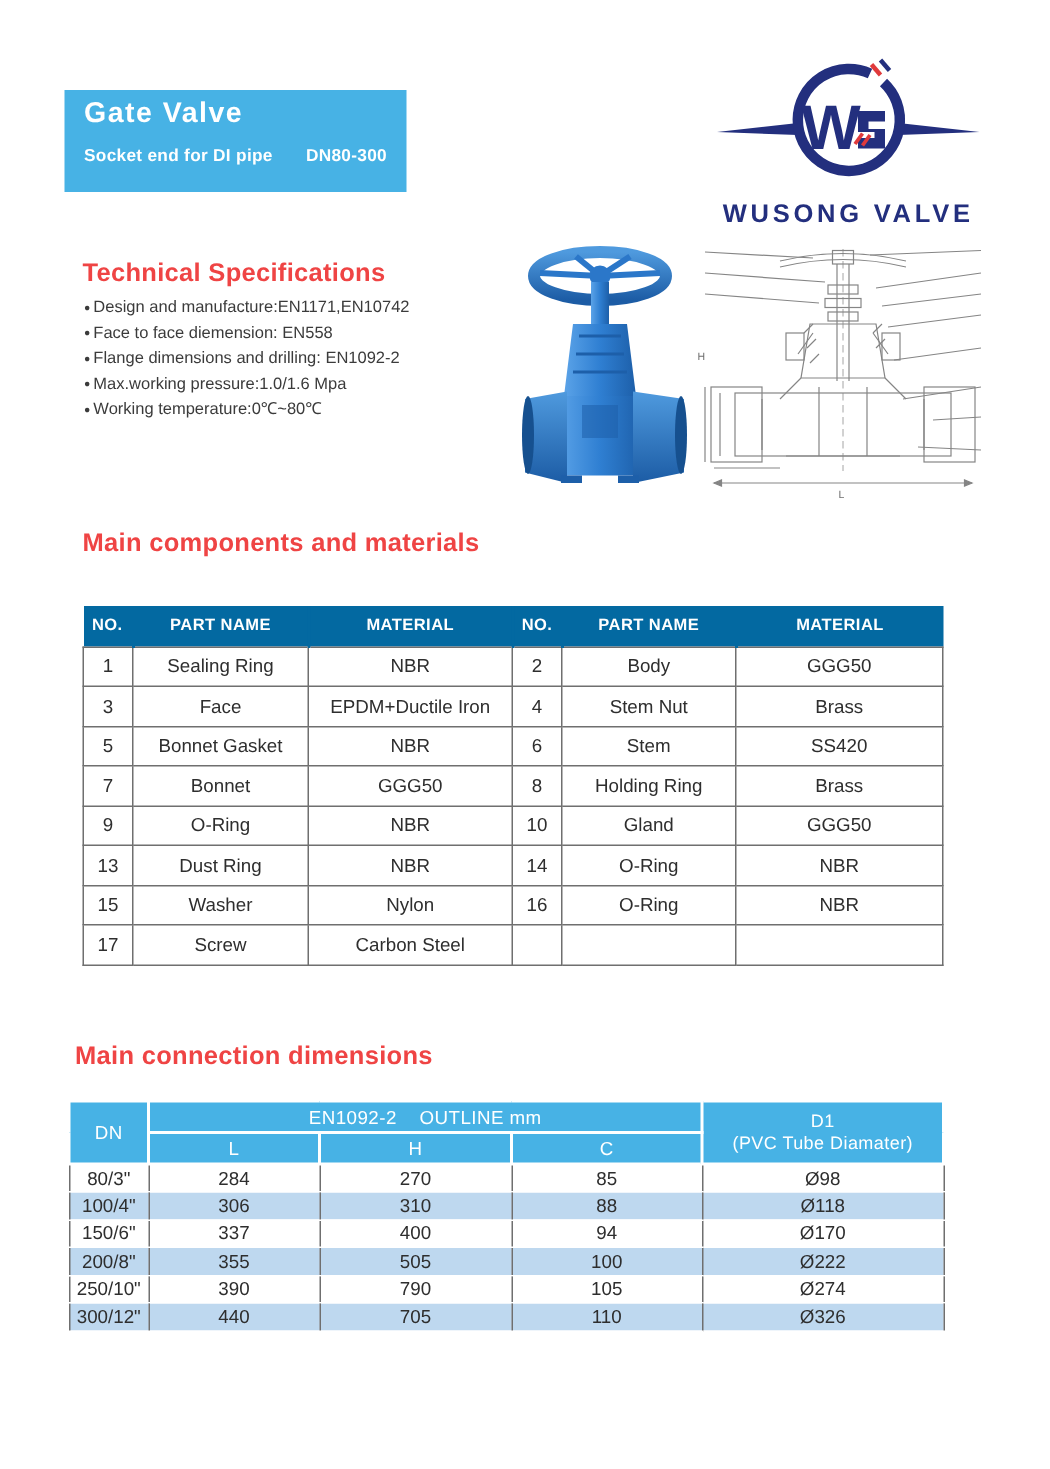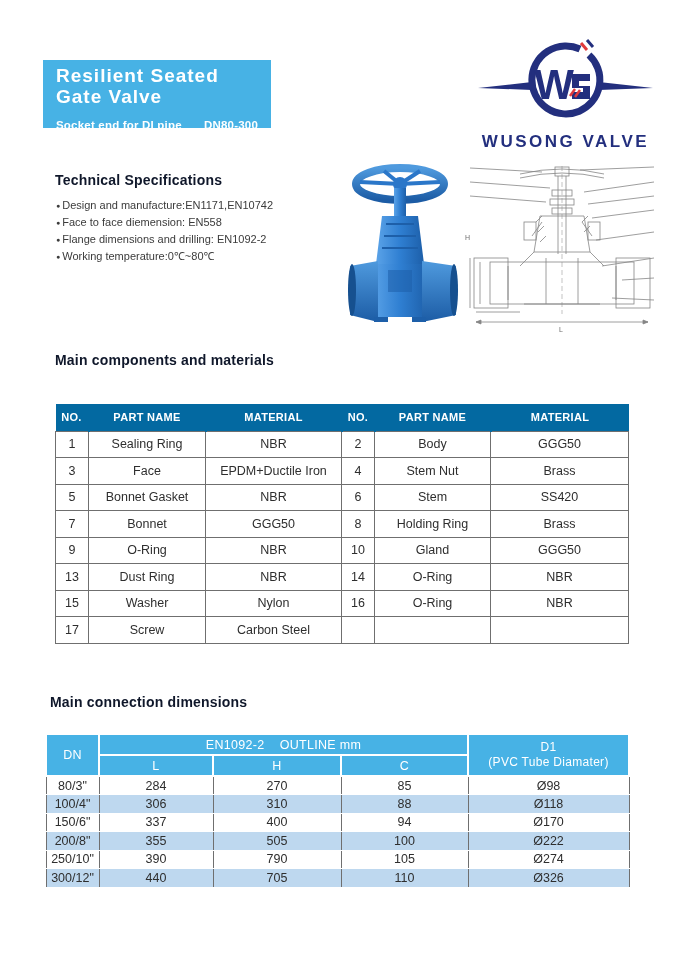--- a/index.html
+++ b/index.html
@@ -13,21 +13,21 @@
     position:absolute; left:43px; top:60px; width:228px; height:68px;
     background:#47b2e5; color:#fff; padding:5px 13px 6px 13px;
   }
   .banner .t { font-size:19px; font-weight:bold; line-height:21px; letter-spacing:1px; }
   .banner .sub { display:flex; justify-content:space-between; margin-top:12px;
     font-size:11.5px; font-weight:bold; letter-spacing:.2px; }
   
   .logo { position:absolute; left:468px; top:33px; width:195px; height:118px; text-align:center; }
   .logo .company { margin-top:0px; font-size:17px; font-weight:bold; color:#232f7e; letter-spacing:2.5px; }
   
-  .sec-h { position:absolute; color:#0f172a; font-size:14px; font-weight:bold; letter-spacing:.2px; }
+  .sec-h { position:absolute; color:#ef4444; font-size:17px; font-weight:bold; letter-spacing:.2px; }
   #specs-title { left:55px; top:172px; }
   #components-title { left:55px; top:352px; }
   #dimensions-title { left:50px; top:694px; }
   
   .specs { position:absolute; left:56px; top:197px; width:272px; }
   .specs .item { font-size:11px; color:#3b3b3b; line-height:16.5px; white-space:nowrap; }
   .specs .item::before { content:"●"; font-size:7px; vertical-align:1.5px; margin-right:2px; color:#3b3b3b; }
   
   .photo { position:absolute; left:332px; top:162px; }
   .drawing { position:absolute; left:462px; top:162px; }
@@ -57,21 +57,20 @@
   }
   .dim-table tbody tr:first-child td { border-top:1px solid #6f6f6f; }
   .dim-table tbody tr:nth-child(even) td { background:#bed8ef; }
 </style>
 </head>
 <body>
 
 <div class="page">
 
   <div class="banner">
-    <div class="t">Resilient Seated</div>
     <div class="t">Gate Valve</div>
     <div class="sub">
       <span>Socket end for DI pipe</span>
       <span>DN80-300</span>
     </div>
   </div>
 
   <div class="logo">
     <svg width="195" height="95" viewBox="0 0 195 95">
 
@@ -90,20 +89,21 @@
       <line x1="107" y1="64" x2="112" y2="57" stroke="#e03a3c" stroke-width="2.5"></line>
     </svg>
     <div class="company">WUSONG VALVE</div>
   </div>
 
   <div class="sec-h" id="specs-title">Technical Specifications</div>
   <div class="specs">
     <div class="item">Design and manufacture:EN1171,EN10742</div>
     <div class="item">Face to face diemension: EN558</div>
     <div class="item">Flange dimensions and drilling: EN1092-2</div>
+    <div class="item">Max.working pressure:1.0/1.6 Mpa</div>
     <div class="item">Working temperature:0℃~80℃</div>
   </div>
 
   <svg class="photo" width="142" height="170" viewBox="0 0 110 170">
     <defs>
       <linearGradient id="g1" x1="0" y1="0" x2="1" y2="0">
         <stop offset="0" stop-color="#5ba3e8"></stop>
           <stop offset="0.5" stop-color="#2f7fd2"></stop>
           <stop offset="1" stop-color="#1d5fa9"></stop>
       </linearGradient>

